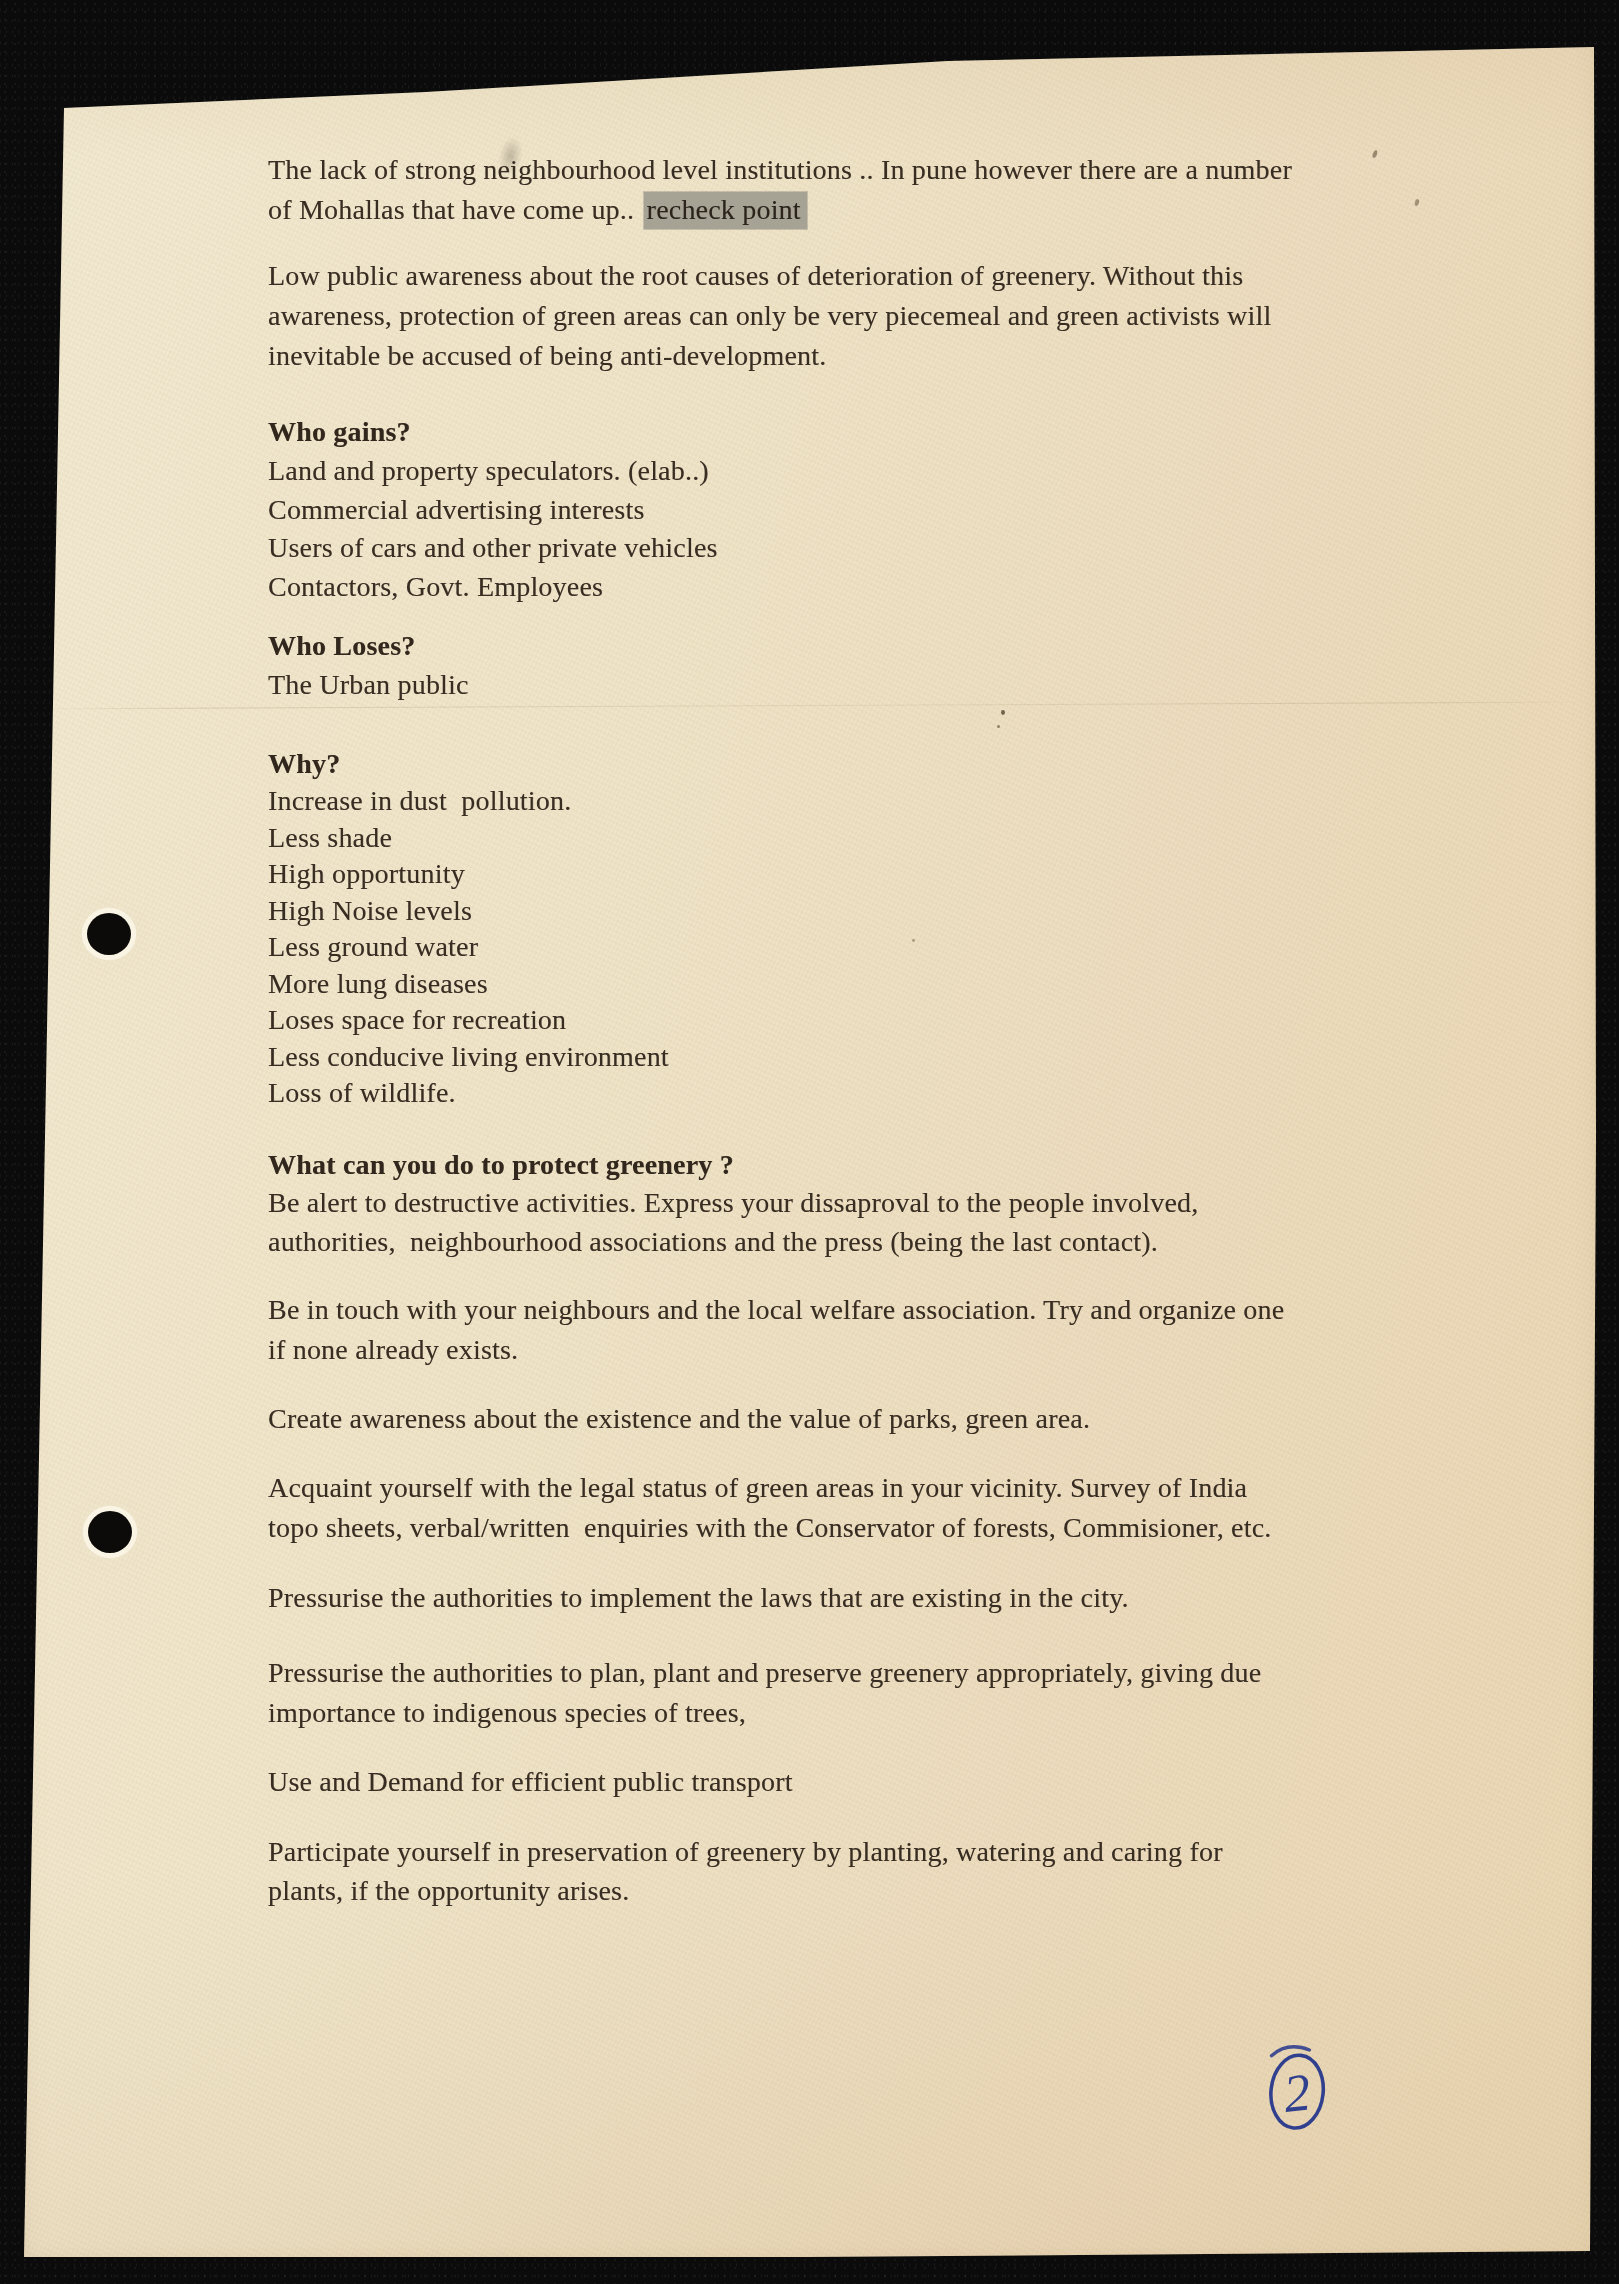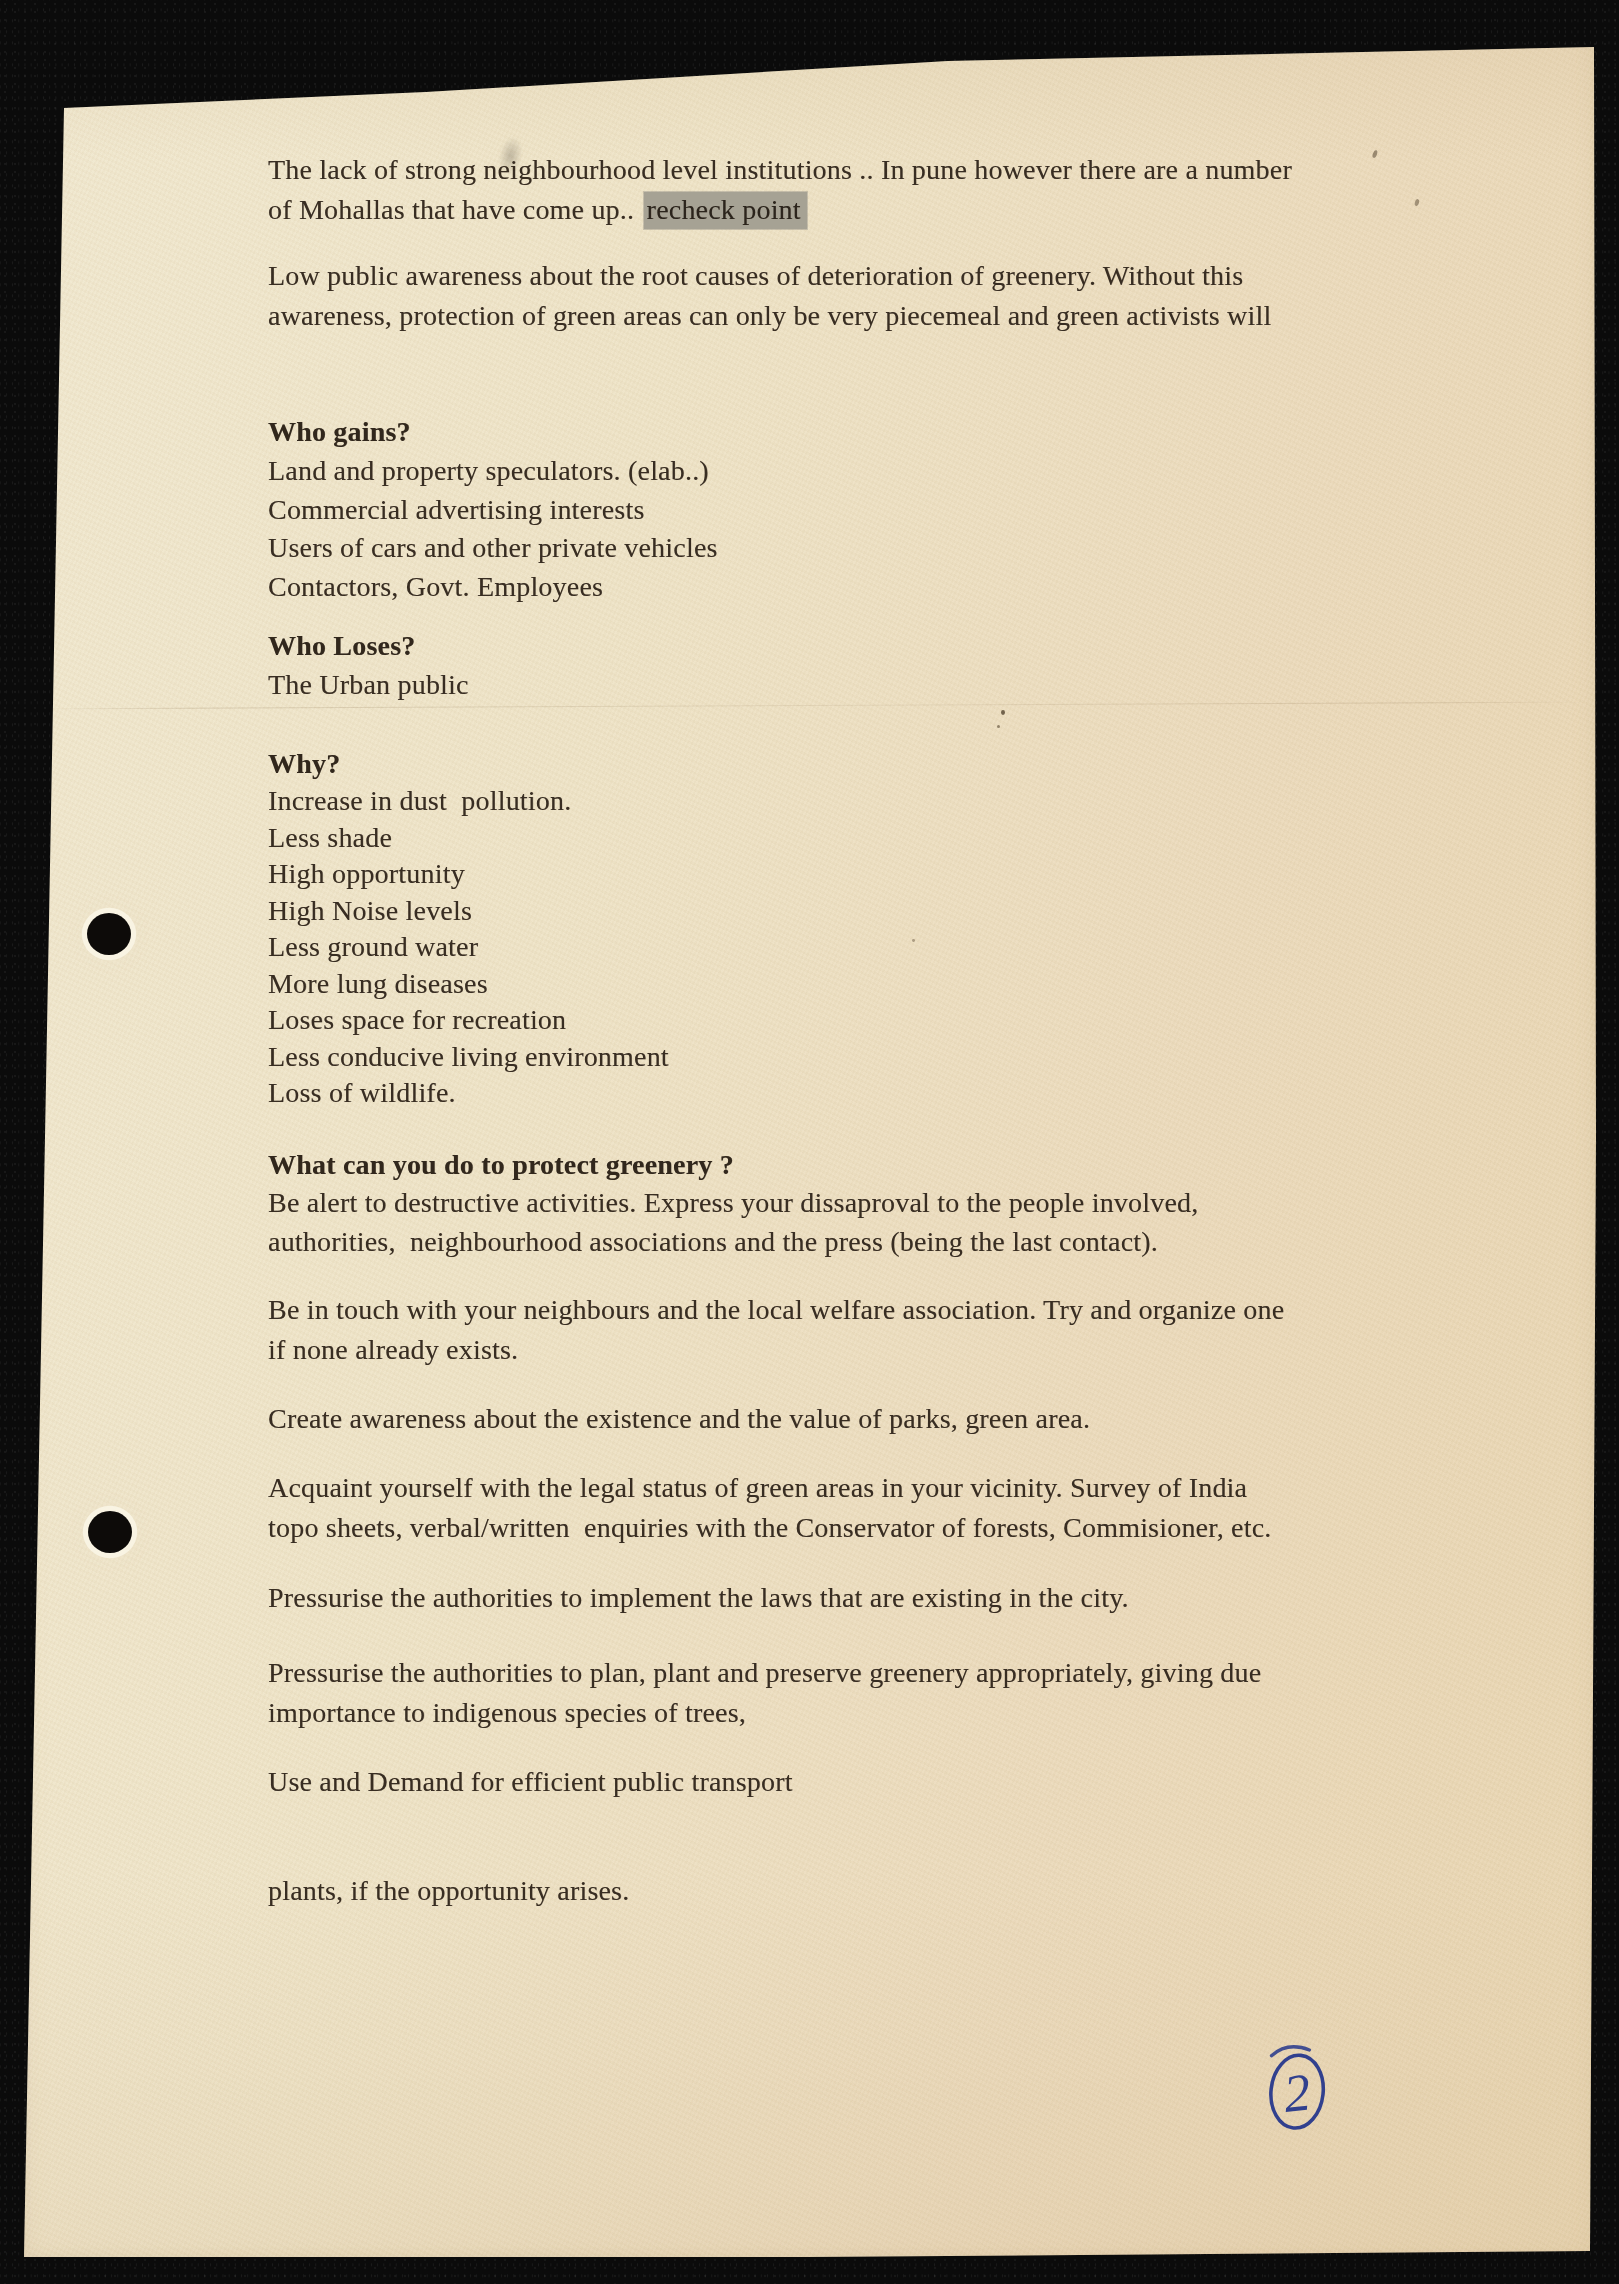--- a/index.html
+++ b/index.html
@@ -95,20 +95,21 @@
   <div class="speck" style="left:997px; top:725px; width:3.3px; height:3.3px; opacity:0.55;"></div>
   <div class="speck" style="left:1373px; top:150px; width:3.8px; height:7.6px; opacity:0.5; transform:rotate(20deg);"></div>
   <div class="speck" style="left:1415px; top:199px; width:3.8px; height:6.6px; opacity:0.45; transform:rotate(15deg);"></div>
   <div class="speck" style="left:912px; top:939px; width:2.8px; height:2.8px; opacity:0.4;"></div>
 
   <div class="line" style="top:154px">The lack of strong neighbourhood level institutions .. In pune however there are a number</div>
   <div class="line" style="top:194px"><span>of Mohallas that have come up..</span><span class="hl">recheck point</span></div>
 
   <div class="line" style="top:260px">Low public awareness about the root causes of deterioration of greenery. Without this</div>
   <div class="line" style="top:300px">awareness, protection of green areas can only be very piecemeal and green activists will</div>
+  <div class="line" style="top:340px">inevitable be accused of being anti-development.</div>
 
   <div class="line bold" style="top:416px">Who gains?</div>
   <div class="line" style="top:455px">Land and property speculators. (elab..)</div>
   <div class="line" style="top:494px">Commercial advertising interests</div>
   <div class="line" style="top:532px">Users of cars and other private vehicles</div>
   <div class="line" style="top:571px">Contactors, Govt. Employees</div>
 
   <div class="line bold" style="top:630px">Who Loses?</div>
   <div class="line" style="top:669px">The Urban public</div>
 
@@ -128,20 +129,21 @@
   <div class="line" style="top:1226px">authorities,&nbsp; neighbourhood associations and the press (being the last contact).</div>
   <div class="line" style="top:1294px">Be in touch with your neighbours and the local welfare association. Try and organize one</div>
   <div class="line" style="top:1334px">if none already exists.</div>
   <div class="line" style="top:1403px">Create awareness about the existence and the value of parks, green area.</div>
   <div class="line" style="top:1472px">Acquaint yourself with the legal status of green areas in your vicinity. Survey of India</div>
   <div class="line" style="top:1512px">topo sheets, verbal/written&nbsp; enquiries with the Conservator of forests, Commisioner, etc.</div>
   <div class="line" style="top:1582px">Pressurise the authorities to implement the laws that are existing in the city.</div>
   <div class="line" style="top:1657px">Pressurise the authorities to plan, plant and preserve greenery appropriately, giving due</div>
   <div class="line" style="top:1697px">importance to indigenous species of trees,</div>
   <div class="line" style="top:1766px">Use and Demand for efficient public transport</div>
+  <div class="line" style="top:1836px">Participate yourself in preservation of greenery by planting, watering and caring for</div>
   <div class="line" style="top:1875px">plants, if the opportunity arises.</div>
 
   <svg class="pen-annotation" width="109" height="128" viewBox="0 0 230 270">
     <ellipse cx="112" cy="128" rx="55" ry="77" transform="rotate(6 112 128)" fill="none" stroke="#31408e" stroke-width="7.5" stroke-linecap="round"></ellipse>
     <path d="M 58 52 Q 92 22 138 40" fill="none" stroke="#31408e" stroke-width="7" stroke-linecap="round" opacity="0.9"></path>
     <text x="114" y="168" font-size="112" font-style="italic" font-family="Liberation Serif, DejaVu Serif, serif" fill="#31408e" text-anchor="middle" transform="rotate(-6 114 150)">2</text>
   </svg>
 
 </div>
 

